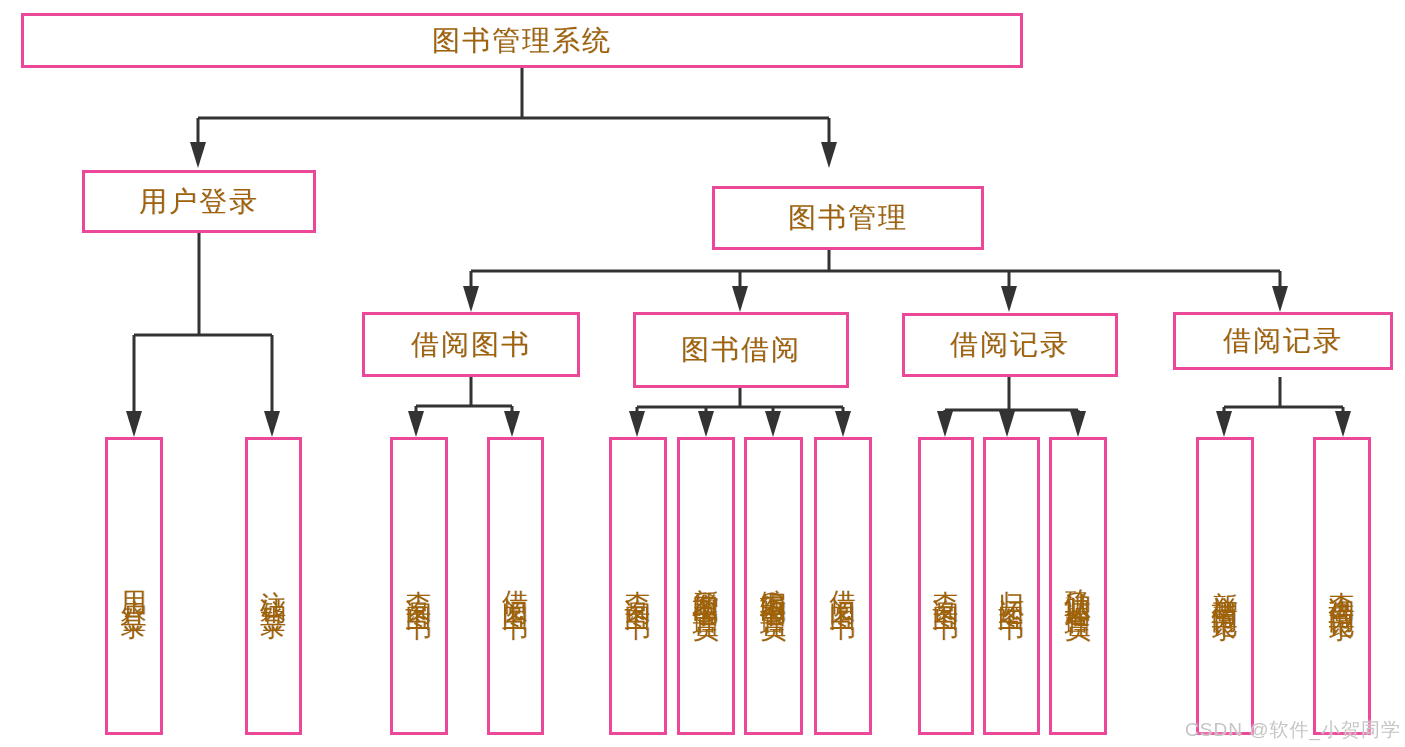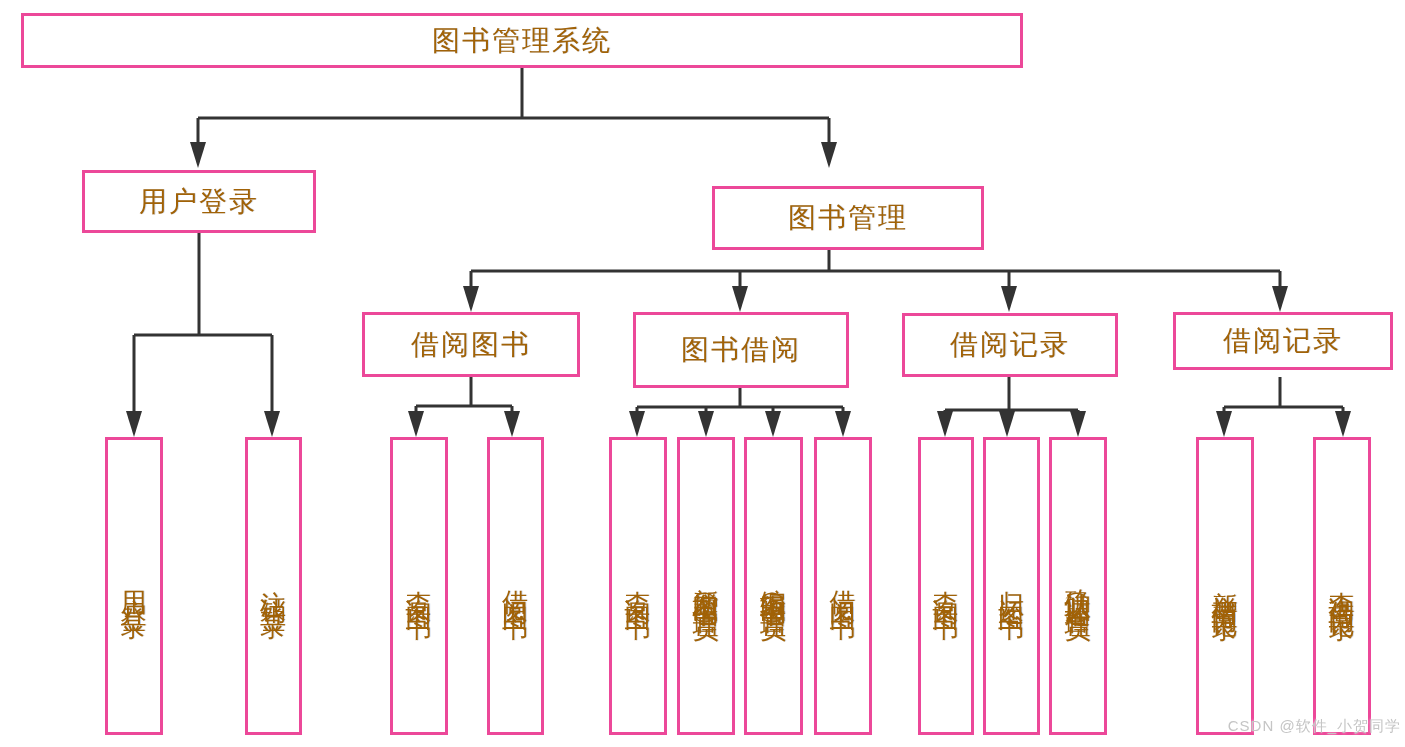--- a/index.html
+++ b/index.html
@@ -34,21 +34,21 @@
     font-size:26px;
     line-height:1;
     text-shadow:1px 0 0 rgba(90,130,200,.25);
   }
   .box.v.len4 .lbl{letter-spacing:8px;}
   .box.v.len6 .lbl{letter-spacing:5px;}
   .box.v.len9 .lbl{letter-spacing:4px;}
   #watermark{
     position:absolute;
     top:717px;right:4px;
-    font-size:15px;
+    font-size:19px;
     letter-spacing:1px;
     color:#c5c5c5;
     text-shadow:0 0 3px rgba(255,255,255,.95);
     white-space:nowrap;
   }
 </style>
 </head>
 <body>
 
 <div id="stage">

